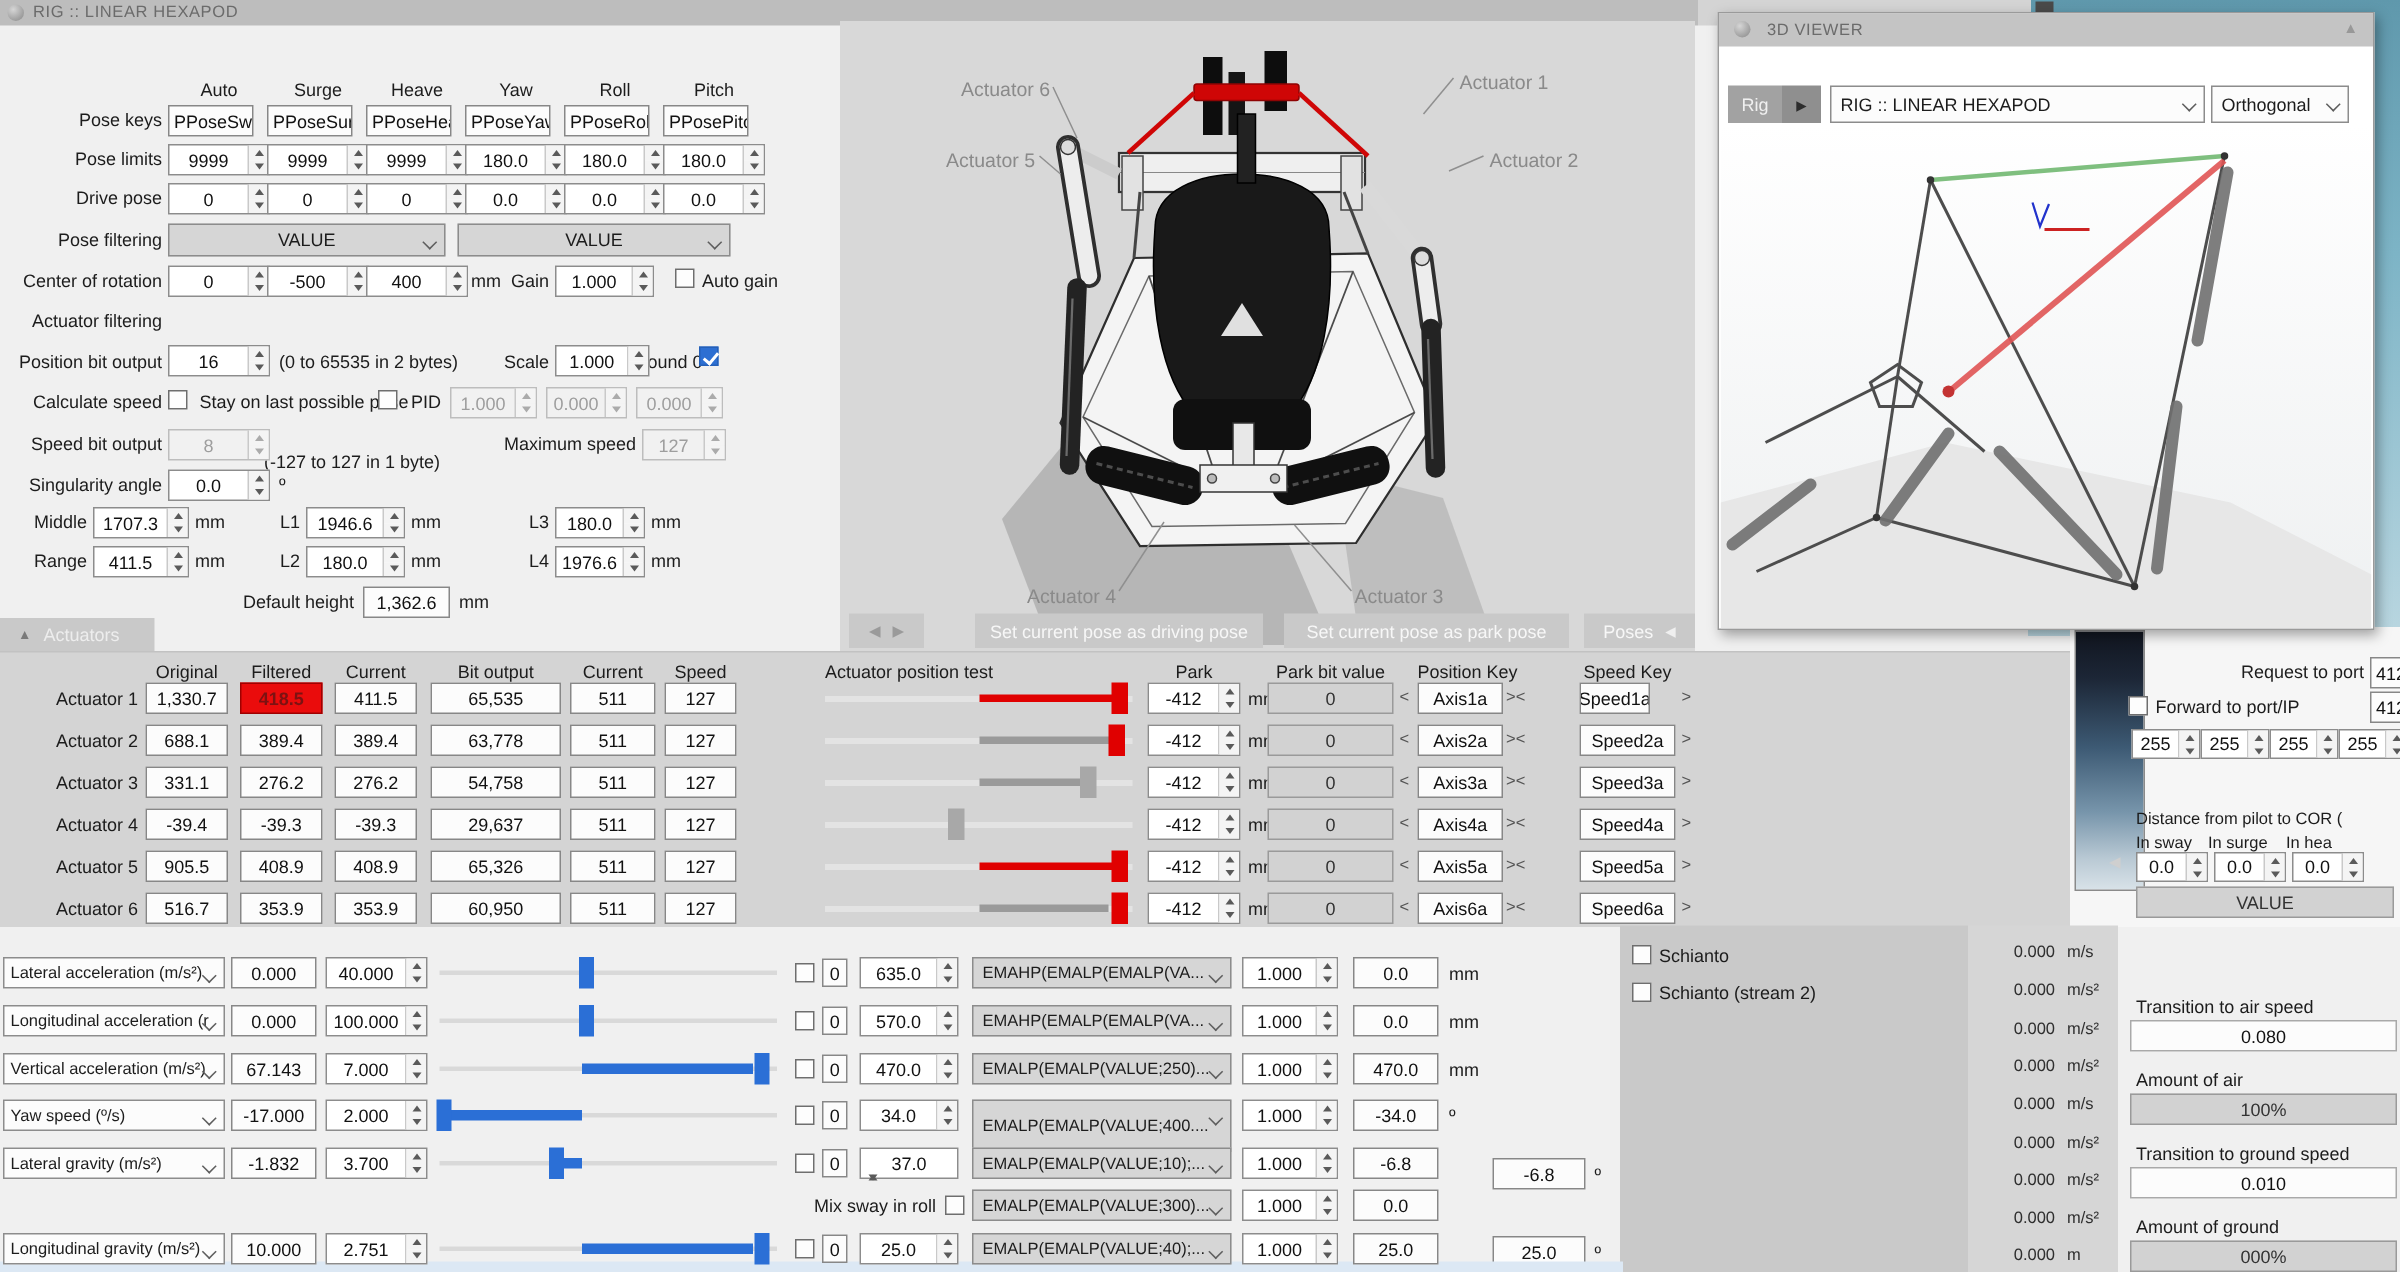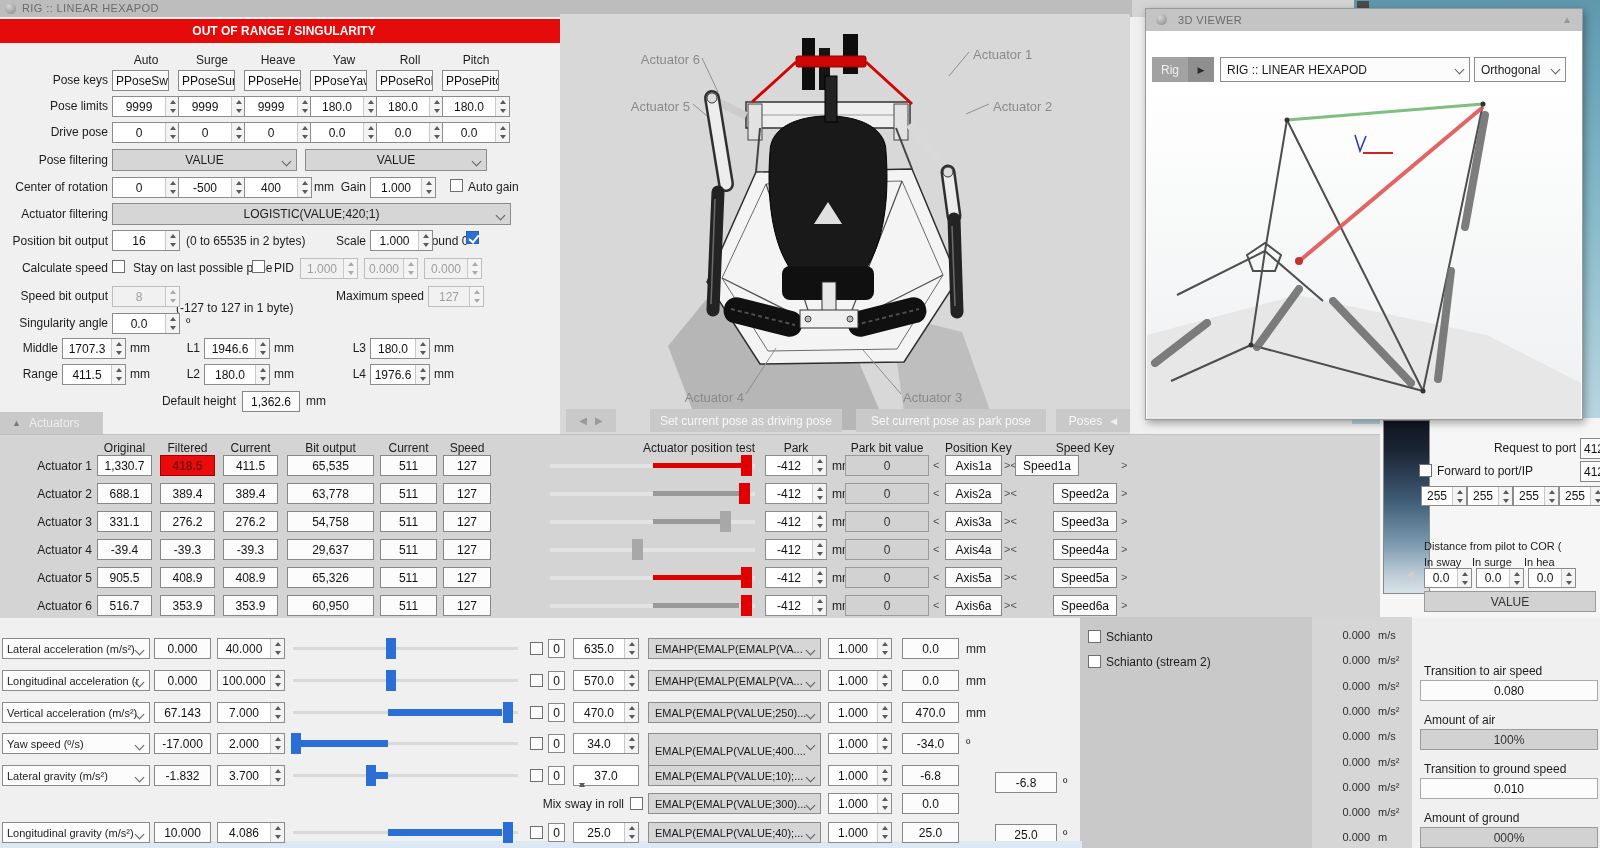--- a/index.html
+++ b/index.html
@@ -60,24 +60,20 @@
 <div id="app">
 
   <div class="abs" style="left:1352px;top:0;width:248px;height:424px;background:linear-gradient(180deg,#5f98ac 0%,#7db4c6 40%,#b9d6e0 100%);"></div>
   <div class="abs" style="left:0;top:0;width:1132px;height:17px;background:#bdbdbd;">
     <div class="ball" style="left:5px;top:3px;"></div>
     <div class="panel-title abs" style="left:22px;top:2px;">RIG :: LINEAR HEXAPOD</div>
   </div>
   <div class="abs" style="left:1132px;top:0;width:222px;height:17px;background:#d4d4d4;"></div>
   <div class="abs" style="left:1357px;top:1px;width:12px;height:11px;background:#4a4a4a;"></div>
 
-  <div class="abs" style="left:0;top:19px;width:568px;height:24px;background:#e60b0b;color:#fff;font-weight:bold;
-              display:flex;align-items:center;justify-content:center;">
-    <span>OUT OF RANGE / SINGULARITY</span>
-  </div>
   <div class="abs" style="left:560px;top:43px;width:8px;height:64px;background:#e60b0b;"></div>
 
   <div class="lbl r" style="left:0;top:73px;width:108px;">Pose keys</div>
   <div class="lbl r" style="left:0;top:99px;width:108px;">Pose limits</div>
   <div class="lbl r" style="left:0;top:125px;width:108px;">Drive pose</div>
   <div class="lbl r" style="left:0;top:153px;width:108px;">Pose filtering</div>
   <div class="lbl r" style="left:0;top:180px;width:108px;">Center of rotation</div>
   <div class="lbl r" style="left:0;top:207px;width:108px;">Actuator filtering</div>
   <div class="lbl r" style="left:0;top:234px;width:108px;">Position bit output</div>
   <div class="lbl r" style="left:0;top:261px;width:108px;">Calculate speed</div>
@@ -85,21 +81,20 @@
   <div class="lbl r" style="left:0;top:316px;width:108px;">Singularity angle</div>
 
   <div class="dd center" style="left:112px;top:149px;width:185px;">VALUE</div>
   <div class="dd center" style="left:305px;top:149px;width:182px;">VALUE</div>
 
   <div class="lbl" style="left:314px;top:180px;">mm</div>
   <div class="lbl r" style="left:326px;top:180px;width:40px;">Gain</div>
   <div class="cb" style="left:450px;top:179px;"></div>
   <div class="lbl" style="left:468px;top:180px;">Auto gain</div>
 
-  <div class="dd center" style="left:112px;top:203px;width:399px;">LOGISTIC(VALUE;420;1)</div>
 
   <div class="lbl" style="left:186px;top:234px;">(0 to 65535 in 2 bytes)</div>
   <div class="lbl r" style="left:330px;top:234px;width:36px;">Scale</div>
   <div class="lbl" style="left:421px;top:234px;">around 0</div>
   <div class="cb on" style="left:466px;top:231px;"></div>
 
   <div class="cb" style="left:112px;top:260px;"></div>
   <div class="lbl" style="left:133px;top:261px;">Stay on last possible pose</div>
   <div class="cb" style="left:252px;top:260px;"></div>
   <div class="lbl" style="left:274px;top:261px;">PID</div>
@@ -509,21 +504,21 @@
         <div class="sp-up"></div>
         <div class="sp-dn"></div>
       </div>
     </div>
     <div class="lbl" style="left: 97px; top: 441px; width: 55px; text-align: center;">Original</div>
     <div class="lbl" style="left: 160px; top: 441px; width: 55px; text-align: center;">Filtered</div>
     <div class="lbl" style="left: 223px; top: 441px; width: 55px; text-align: center;">Current</div>
     <div class="lbl" style="left: 287px; top: 441px; width: 87px; text-align: center;">Bit output</div>
     <div class="lbl" style="left: 380px; top: 441px; width: 57px; text-align: center;">Current</div>
     <div class="lbl" style="left: 443px; top: 441px; width: 48px; text-align: center;">Speed</div>
-    <div class="lbl" style="left: 550px; top: 441px; width: 205px; text-align: right;">Actuator position test</div>
+    <div class="lbl" style="left: 550px; top: 441px; width: 205px; text-align: left;">Actuator position test</div>
     <div class="lbl" style="left: 765px; top: 441px; width: 62px; text-align: center;">Park</div>
     <div class="lbl" style="left: 845px; top: 441px; width: 84px; text-align: center;">Park bit value</div>
     <div class="lbl" style="left: 945px; top: 441px; width: 57px; text-align: center;">Position Key</div>
     <div class="lbl" style="left: 1053px; top: 441px; width: 64px; text-align: center;">Speed Key</div>
     <div class="lbl r" style="left: 0px; top: 459px; width: 92px;">Actuator 1</div>
     <div class="box" style="left: 97px; top: 455px; width: 55px;">1,330.7</div>
     <div class="box alarm" style="left: 160px; top: 455px; width: 55px;">418.5</div>
     <div class="box" style="left: 223px; top: 455px; width: 55px;">411.5</div>
     <div class="box" style="left: 287px; top: 455px; width: 87px;">65,535</div>
     <div class="box" style="left: 380px; top: 455px; width: 57px;">511</div>
@@ -538,21 +533,21 @@
       <div class="ar">
         <div class="sp-up"></div>
         <div class="sp-dn"></div>
       </div>
     </div>
     <div class="lbl" style="left: 832px; top: 459px;">mm</div>
     <div class="box gray" style="left: 845px; top: 455px; width: 84px;">0</div>
     <div class="lbl" style="left: 933px; top: 459px; color: rgb(85, 85, 85); font-size: 11px;">&lt;</div>
     <div class="box" style="left: 945px; top: 455px; width: 57px;">Axis1a</div>
     <div class="lbl" style="left: 1004px; top: 459px; color: rgb(85, 85, 85); font-size: 11px;">&gt;&lt;</div>
-    <div class="box" style="left: 1015px; top: 455px; width: 64px;">Speed1a</div>
+    <div class="box" style="left: 1053px; top: 455px; width: 47px;">Speed1a</div>
     <div class="lbl" style="left: 1121px; top: 459px; color: rgb(85, 85, 85); font-size: 11px;">&gt;</div>
     <div class="lbl r" style="left: 0px; top: 487px; width: 92px;">Actuator 2</div>
     <div class="box" style="left: 97px; top: 483px; width: 55px;">688.1</div>
     <div class="box" style="left: 160px; top: 483px; width: 55px;">389.4</div>
     <div class="box" style="left: 223px; top: 483px; width: 55px;">389.4</div>
     <div class="box" style="left: 287px; top: 483px; width: 87px;">63,778</div>
     <div class="box" style="left: 380px; top: 483px; width: 57px;">511</div>
     <div class="box" style="left: 443px; top: 483px; width: 48px;">127</div>
     <div class="tsl" style="left: 550px; top: 483px; width: 205px;">
       <div class="tsl-track"></div>
@@ -845,21 +840,21 @@
       <div class="v">1.000</div>
       <div class="ar">
         <div class="sp-up"></div>
         <div class="sp-dn"></div>
       </div>
     </div>
     <div class="box" style="left: 902px; top: 793px; width: 57px;">0.0</div>
     <div class="dd white ch" style="left: 2px; top: 822px; width: 148px; height: 21px;">Longitudinal gravity (m/s²)</div>
     <div class="box" style="left: 154px; top: 822px; width: 57px;">10.000</div>
     <div class="spin" style="left: 217px; top: 822px; width: 68px;">
-      <div class="v">4.086</div>
+      <div class="v">2.751</div>
       <div class="ar">
         <div class="sp-up"></div>
         <div class="sp-dn"></div>
       </div>
     </div>
     <div class="bsl" style="left: 293px; top: 822px; width: 225px;">
       <div class="bsl-track"></div>
       <div class="bsl-fill" style="left: 42%; width: 51%;"></div>
       <div class="bsl-handle" style="left: calc(95% - 4px);"></div>
     </div>

